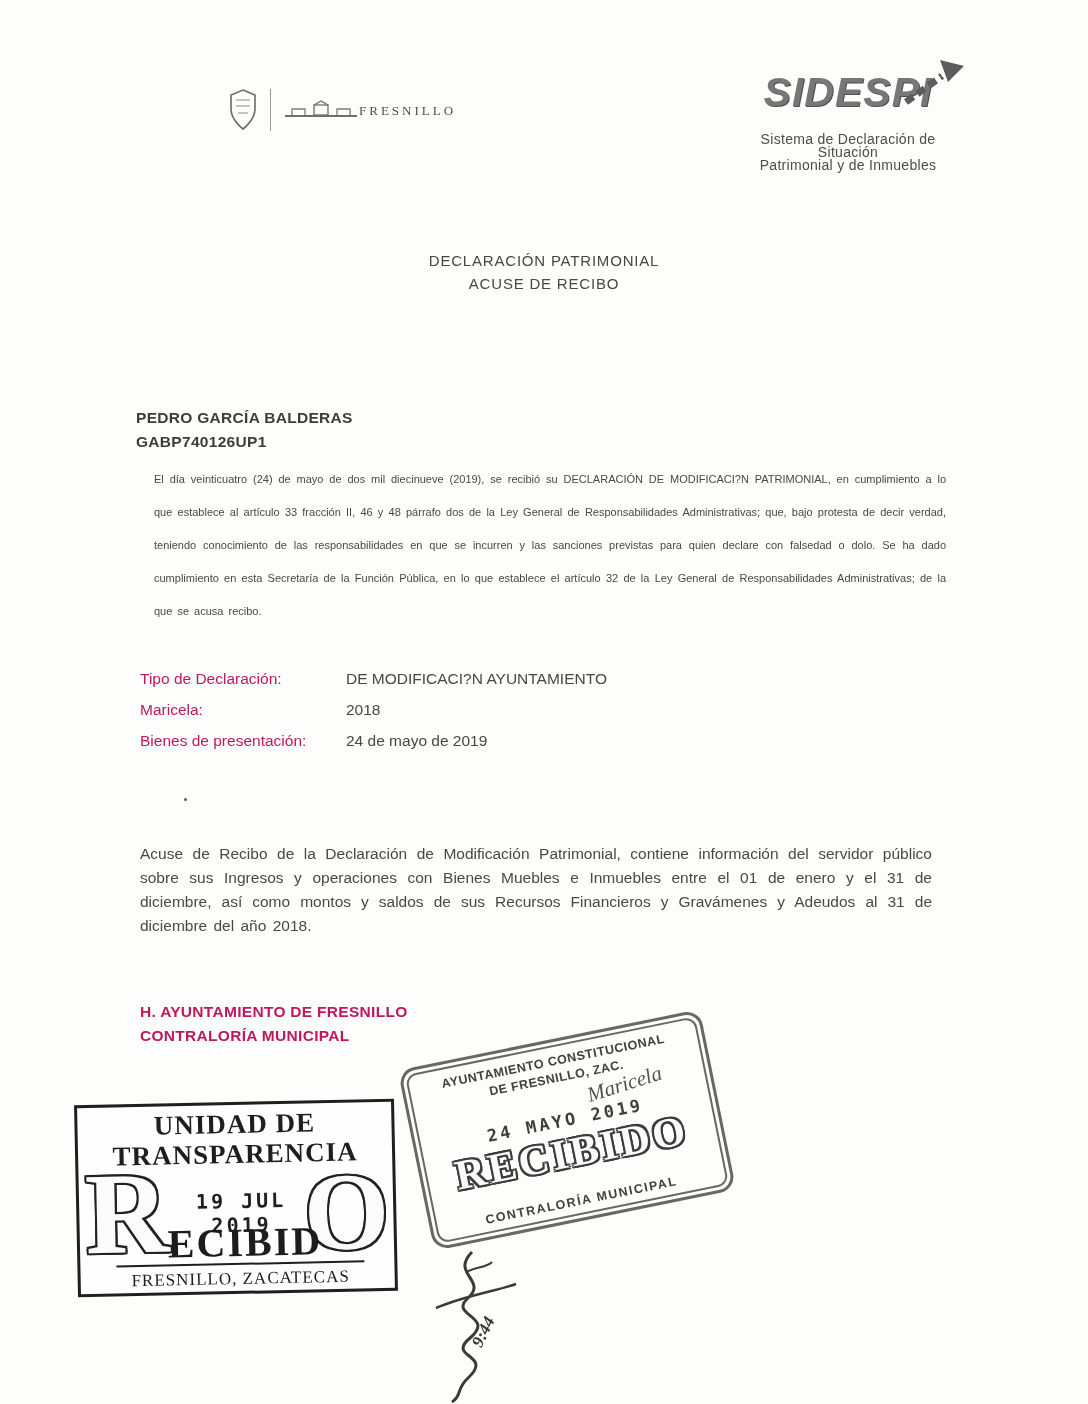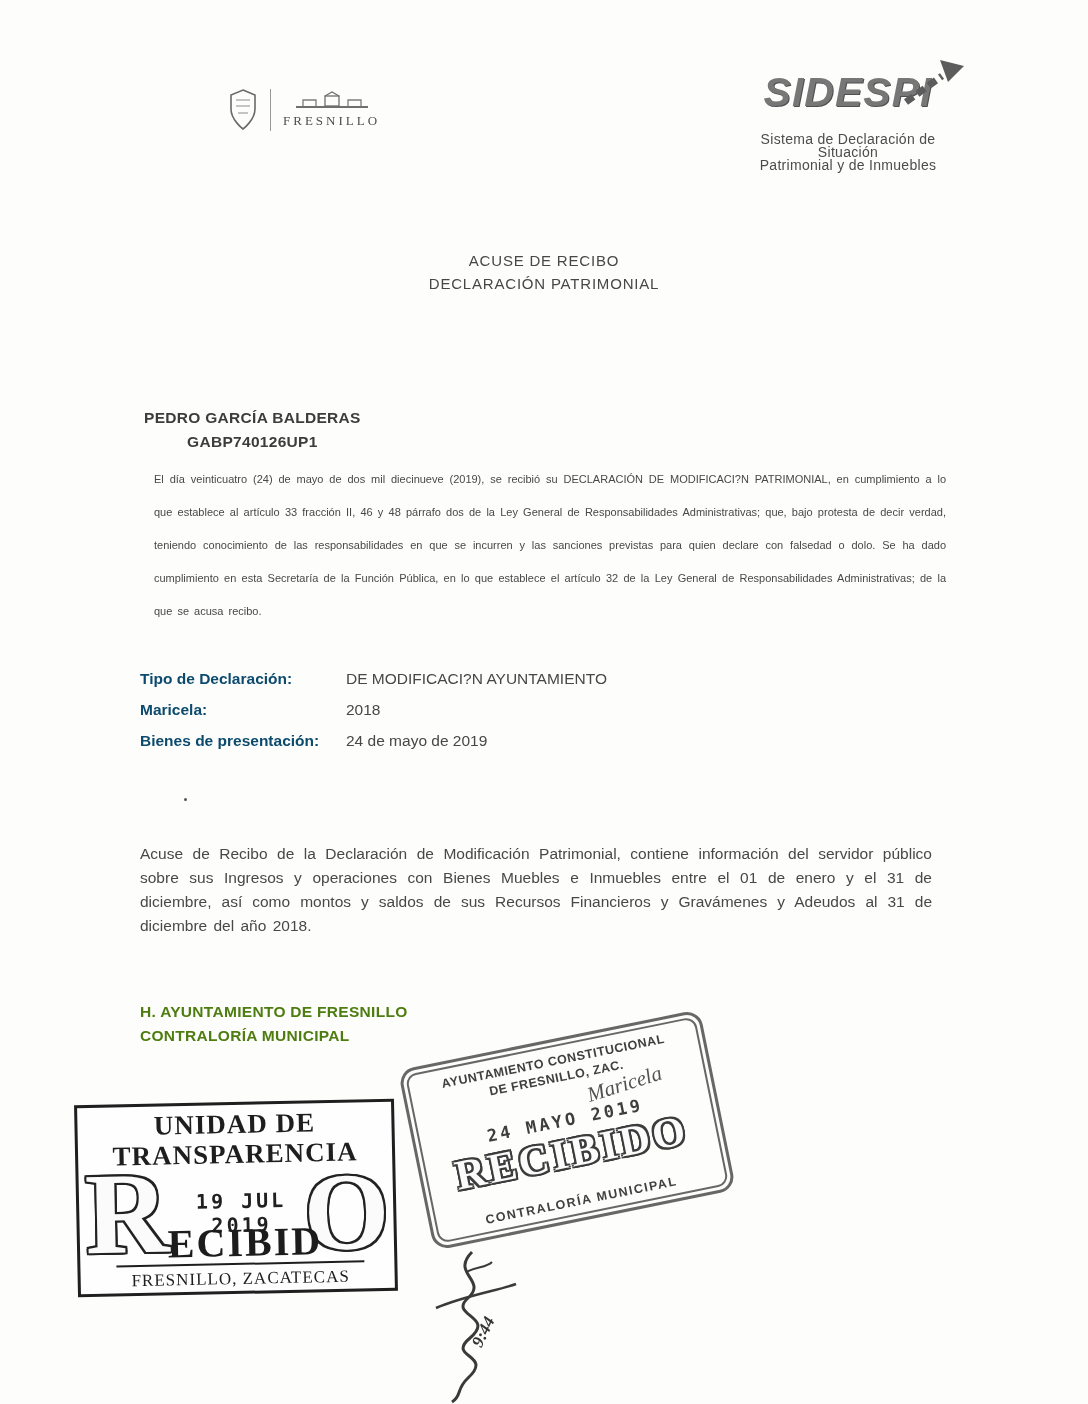--- a/index.html
+++ b/index.html
@@ -5,52 +5,52 @@
   html,body { margin:0; padding:0; background:#9a9a9a; }
   .page {
     position:relative; width:1088px; height:1404px; margin:0 auto;
     background:#fdfdfc; overflow:hidden;
     font-family:"Liberation Sans", sans-serif; color:#424242;
   }
 
   
   .logo-left { position:absolute; left:228px; top:88px; display:flex; align-items:center; gap:12px; }
   .logo-left .divider { width:1px; height:42px; background:#9a9a9a; }
-  .fres-block { display:flex; flex-direction:column; align-items:center;justify-content:flex-end; }
+  .fres-block { display:flex; flex-direction:row; align-items:center;justify-content:flex-end; }
   .fres-label { font-family:"Liberation Serif", serif; font-size:13px; letter-spacing:3px; color:#4e4e4e; margin-top:2px; }
 
   .logo-right { position:absolute; left:733px; top:70px; width:230px; text-align:center; }
   .sidespi-word {
     font-family:"Liberation Sans", sans-serif; font-weight:bold; font-style:italic;
     font-size:41px; letter-spacing:1px; color:#777;
     text-shadow:1px 1px 0 #4f4f4f; line-height:44px; position:relative; display:inline-block;
   }
   .sidespi-arrow { position:absolute; right:-36px; top:-14px; }
   .sidespi-sub { font-size:14px; line-height:13px; color:#4c4c4c; letter-spacing:0.3px; margin-top:19px; }
 
   
   .doc-title { position:absolute; top:249px; left:0; width:100%; text-align:center;
     font-size:15px; letter-spacing:0.8px; color:#474747; line-height:23px; }
 
-  .recipient { position:absolute; left:144px; top:406px; font-weight:bold;
-    font-size:15.5px; line-height:24px; color:#3c3c3c; letter-spacing:0.3px;text-align:center; }
+  .recipient { position:absolute; left:136px; top:406px; font-weight:bold;
+    font-size:15.5px; line-height:24px; color:#3c3c3c; letter-spacing:0.3px; }
 
   .body-para { position:absolute; left:154px; top:463px; width:792px; text-align:justify;
     font-size:11px; line-height:33px; color:#484848; word-spacing:2px; }
 
   .details { position:absolute; left:140px; top:670px; font-size:15.5px; color:#444; }
   .details .row { display:flex; margin-bottom:13px; }
-  .details .lbl { font-weight:bold; width:206px; color:#0c4a6e; }
+  .details .lbl { font-weight:normal; width:206px; color:#be185d; }
   .details .val { color:#474747; }
 
   .summary-para { position:absolute; left:140px; top:842px; width:792px; text-align:justify;
     font-size:15.5px; line-height:24px; color:#484848; word-spacing:2px; }
 
   .issuer { position:absolute; left:140px; top:1000px; font-weight:bold;
-    font-size:15.5px; line-height:24px; color:#4d7c0f; letter-spacing:0.3px; }
+    font-size:15.5px; line-height:24px; color:#be185d; letter-spacing:0.3px; }
 
   
   .stamp-ts { position:absolute; left:76px; top:1102px; width:314px; height:186px;
     border:3px solid #1f1f1f; transform:rotate(-1.2deg); background:rgba(255,255,255,0.6); }
   .ts-line1, .ts-line2 { position:absolute; width:100%; text-align:center;
     font-family:"Liberation Serif", serif; font-weight:600; font-size:27px; letter-spacing:1px; color:#1e1e1e; }
   .ts-line1 { top:4px; }
   .ts-line2 { top:34px; }
   .outline-letters {
     font-family:"Liberation Serif", serif; font-weight:bold; color:#fbfbfb;
@@ -125,22 +125,22 @@
         <polygon points="38,4 62,10 46,26" fill="#5c5c5c"></polygon>
       </svg>
     </span>
     <div class="sidespi-sub">
       <div>Sistema de Declaración de Situación</div>
       <div>Patrimonial y de Inmuebles</div>
     </div>
   </div>
 
   <div class="doc-title">
+    <div>DECLARACIÓN PATRIMONIAL</div>
     <div>ACUSE DE RECIBO</div>
-    <div>DECLARACIÓN PATRIMONIAL</div>
   </div>
 
   <div class="recipient">
     <div>PEDRO GARCÍA BALDERAS</div>
     <div>GABP740126UP1</div>
   </div>
 
   <div class="body-para">El día veinticuatro (24) de mayo de dos mil diecinueve (2019), se recibió su DECLARACIÓN DE MODIFICACI?N PATRIMONIAL, en cumplimiento a lo que establece al artículo 33 fracción II, 46 y 48 párrafo dos de la Ley General de Responsabilidades Administrativas; que, bajo protesta de decir verdad, teniendo conocimiento de las responsabilidades en que se incurren y las sanciones previstas para quien declare con falsedad o dolo. Se ha dado cumplimiento en esta Secretaría de la Función Pública, en lo que establece el artículo 32 de la Ley General de Responsabilidades Administrativas; de la que se acusa recibo.</div>
 
   <div class="details">

